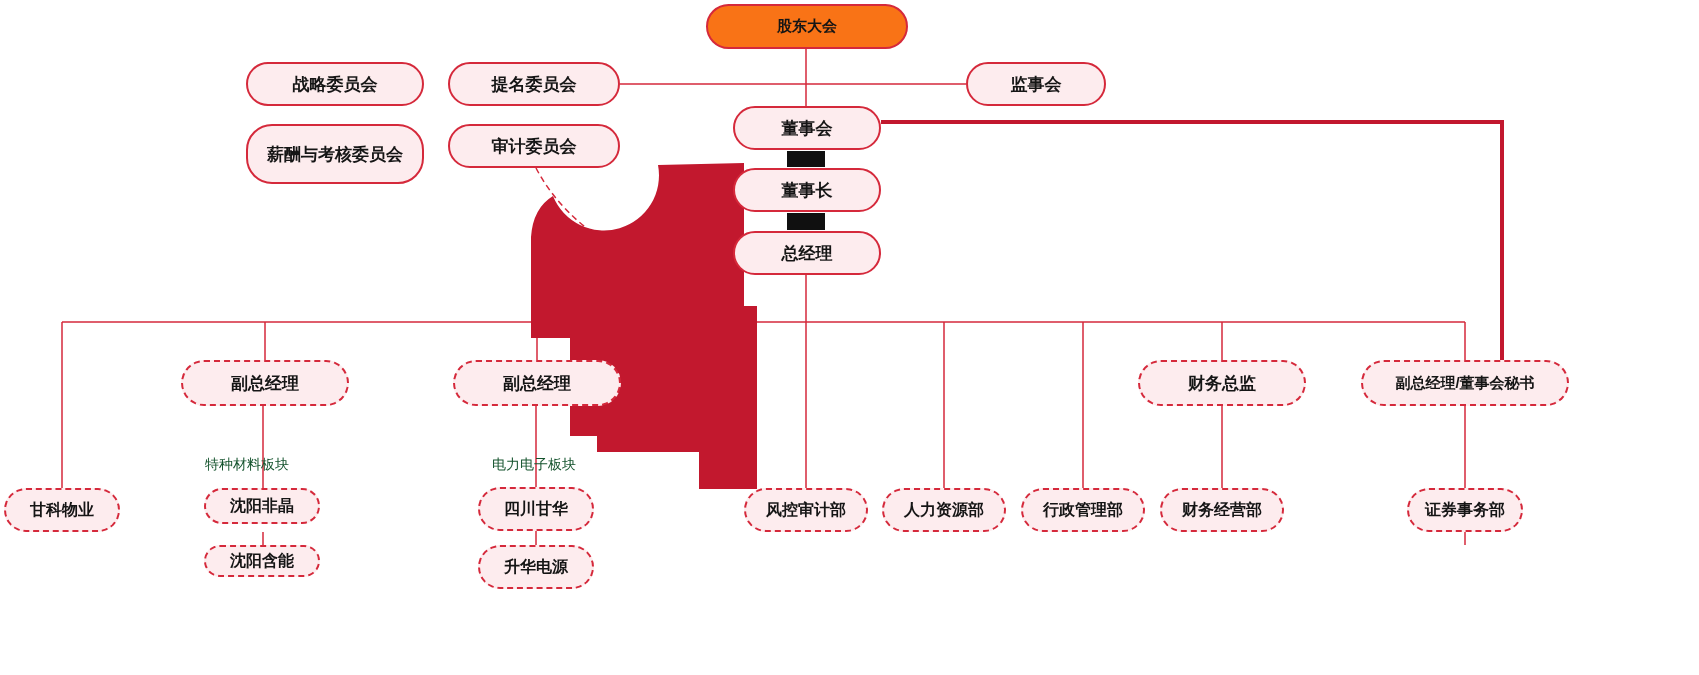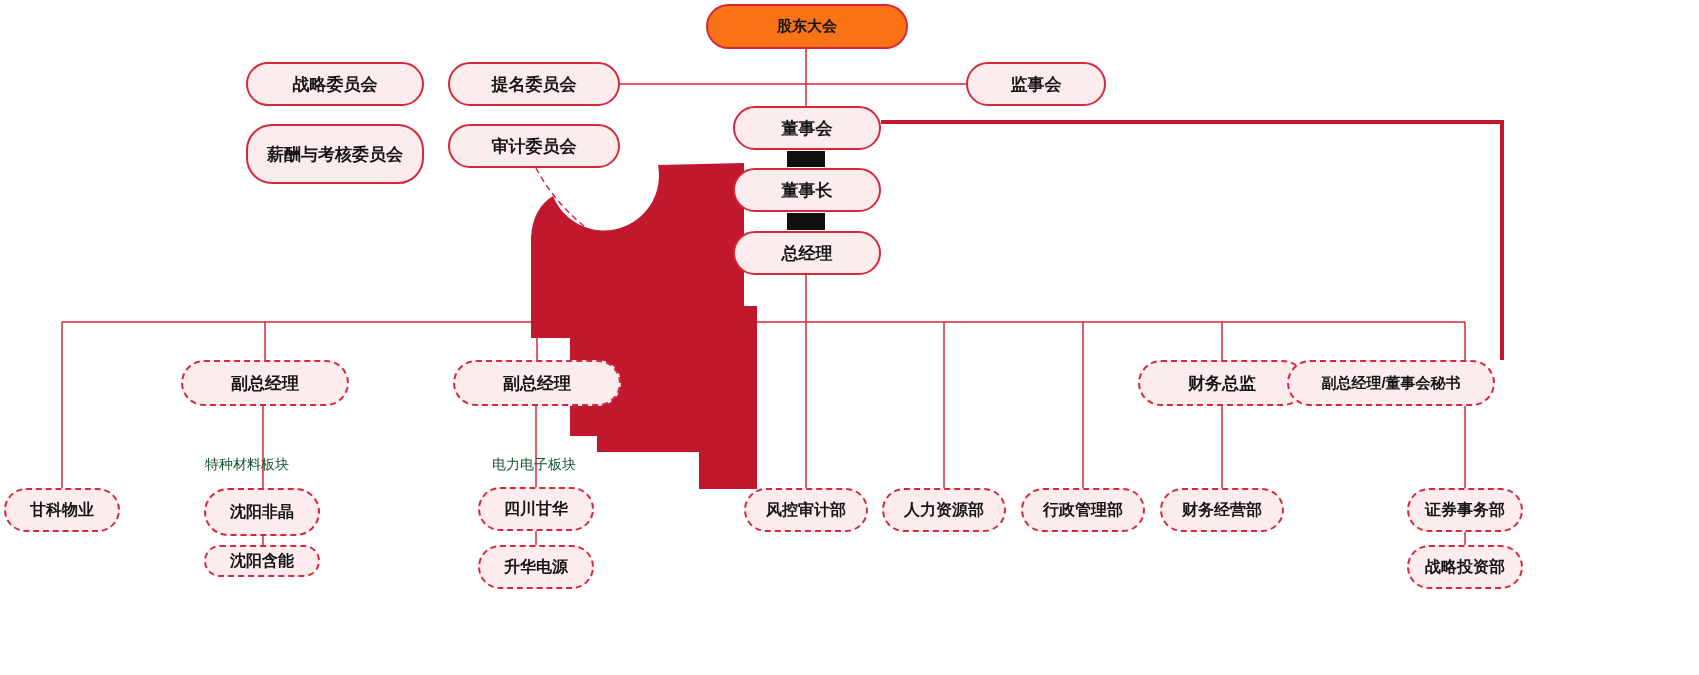--- a/index.html
+++ b/index.html
@@ -85,30 +85,29 @@
   <div class="node solid" style="left:246px;top:124px;width:178px;height:60px;">薪酬与考核委员会</div>
   <div class="node solid" style="left:448px;top:124px;width:172px;height:44px;">审计委员会</div>
 
   <div class="node solid" style="left:733px;top:106px;width:148px;height:44px;">董事会</div>
   <div class="node solid" style="left:733px;top:168px;width:148px;height:44px;">董事长</div>
   <div class="node solid" style="left:733px;top:231px;width:148px;height:44px;">总经理</div>
 
   <div class="node dashed" style="left:181px;top:360px;width:168px;height:46px;">副总经理</div>
   <div class="node dashed" style="left:453px;top:360px;width:168px;height:46px;">副总经理</div>
   <div class="node dashed" style="left:1138px;top:360px;width:168px;height:46px;">财务总监</div>
-  <div class="node dashed small" style="left:1287px;top:360px;width:208px;height:46px;">副总经理/董事会秘书</div>
+  <div class="node dashed small" style="left:1361px;top:360px;width:208px;height:46px;">副总经理/董事会秘书</div>
 
   <div class="seg-label" style="left:205px;top:456px;">特种材料板块</div>
   <div class="seg-label" style="left:492px;top:456px;">电力电子板块</div>
 
   <div class="node dashed" style="left:4px;top:488px;width:116px;height:44px;font-size:16px;">甘科物业</div>
-  <div class="node dashed" style="left:204px;top:488px;width:116px;height:48px;font-size:16px;">沈阳非晶</div>
+  <div class="node dashed" style="left:204px;top:488px;width:116px;height:36px;font-size:16px;">沈阳非晶</div>
   <div class="node dashed" style="left:204px;top:545px;width:116px;height:32px;font-size:16px;">沈阳含能</div>
   <div class="node dashed" style="left:478px;top:487px;width:116px;height:44px;font-size:16px;">四川甘华</div>
   <div class="node dashed" style="left:478px;top:545px;width:116px;height:44px;font-size:16px;">升华电源</div>
   <div class="node dashed" style="left:744px;top:488px;width:124px;height:44px;font-size:16px;">风控审计部</div>
   <div class="node dashed" style="left:882px;top:488px;width:124px;height:44px;font-size:16px;">人力资源部</div>
   <div class="node dashed" style="left:1021px;top:488px;width:124px;height:44px;font-size:16px;">行政管理部</div>
   <div class="node dashed" style="left:1160px;top:488px;width:124px;height:44px;font-size:16px;">财务经营部</div>
   <div class="node dashed" style="left:1407px;top:488px;width:116px;height:44px;font-size:16px;">证券事务部</div>
-  <div class="node dashed" style="left:1407px;top:545px;width:116px;height:44px;font-size:16px;">战略投资部</div>
 
 </div>
 
 </body></html>

